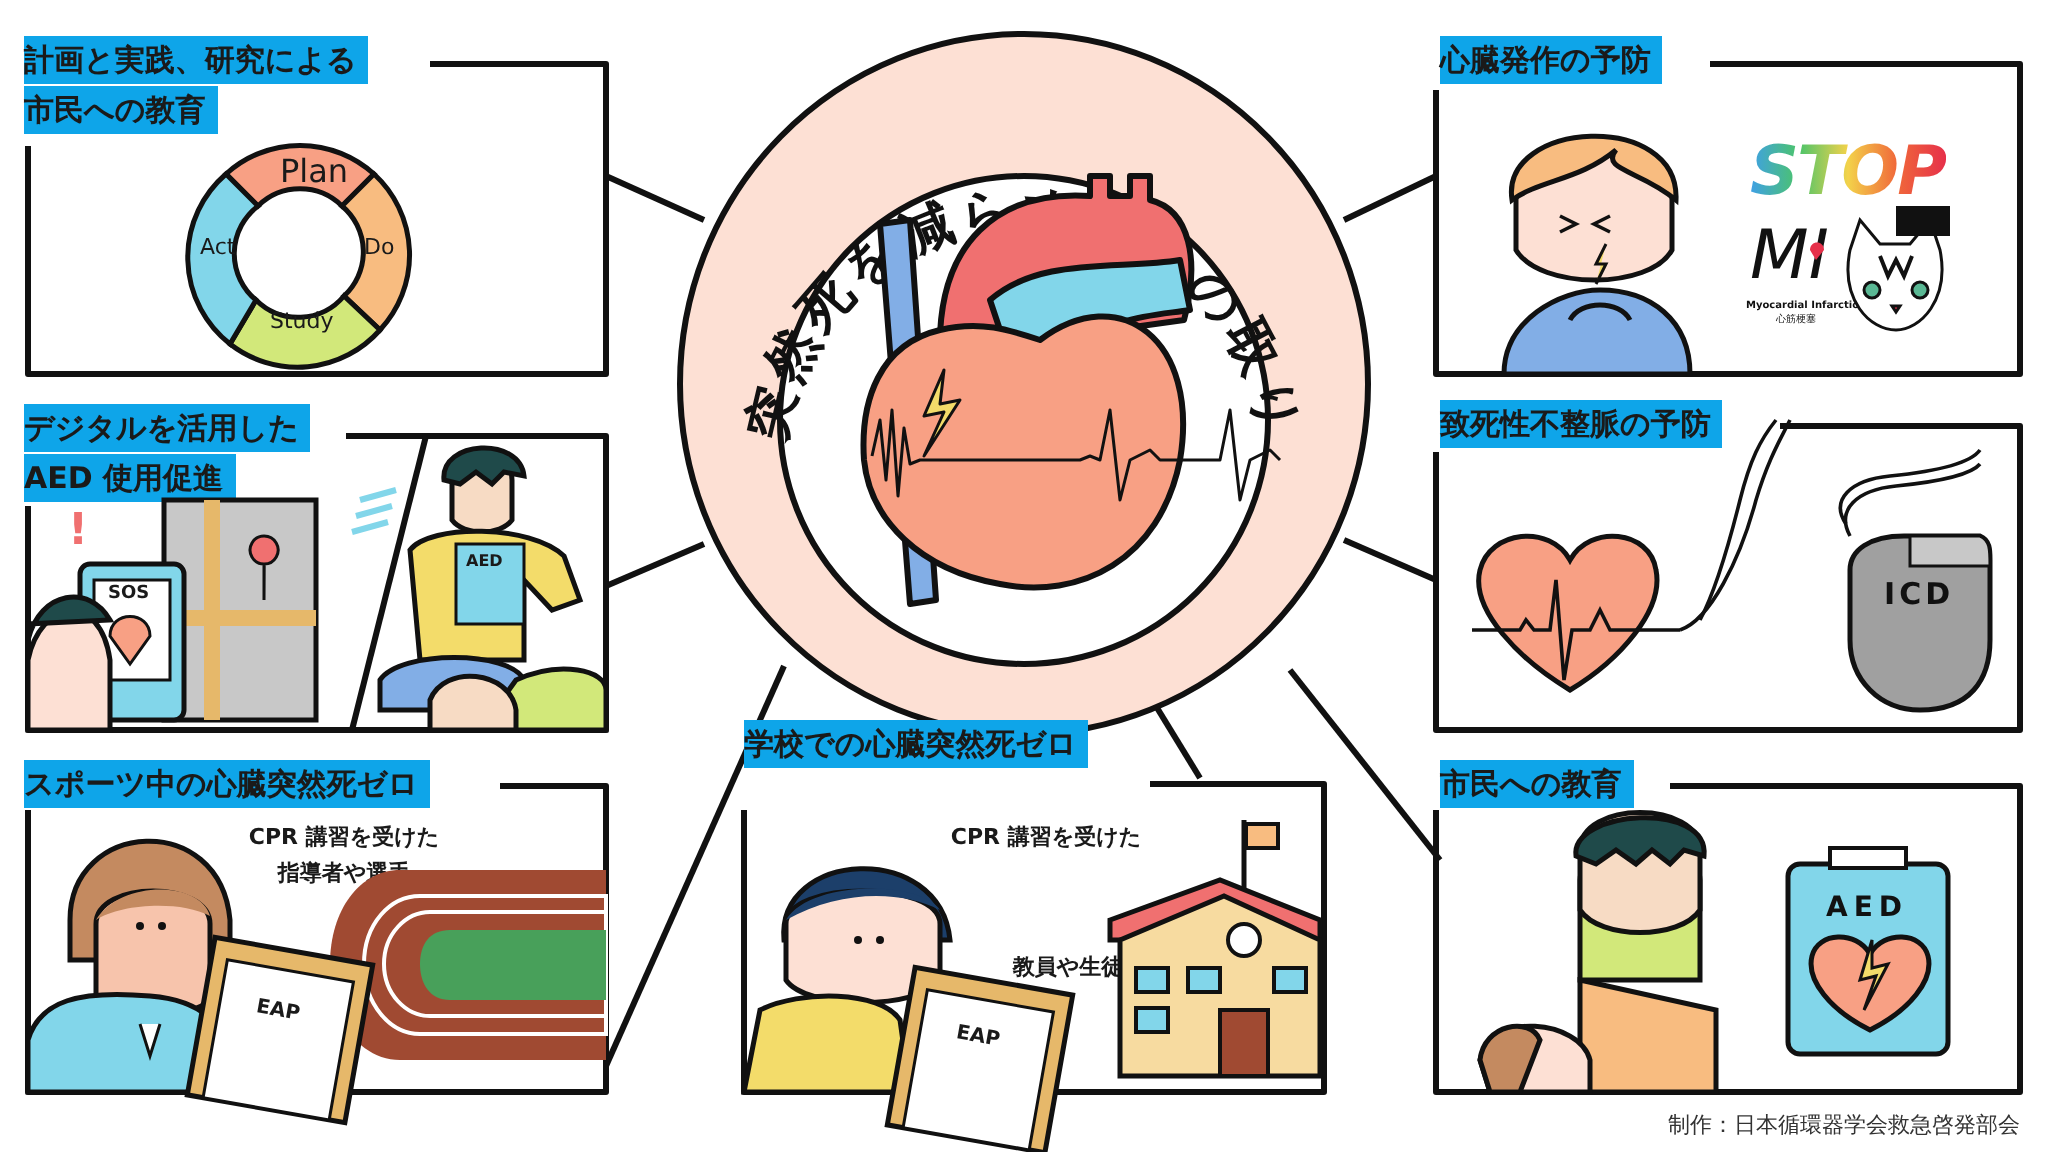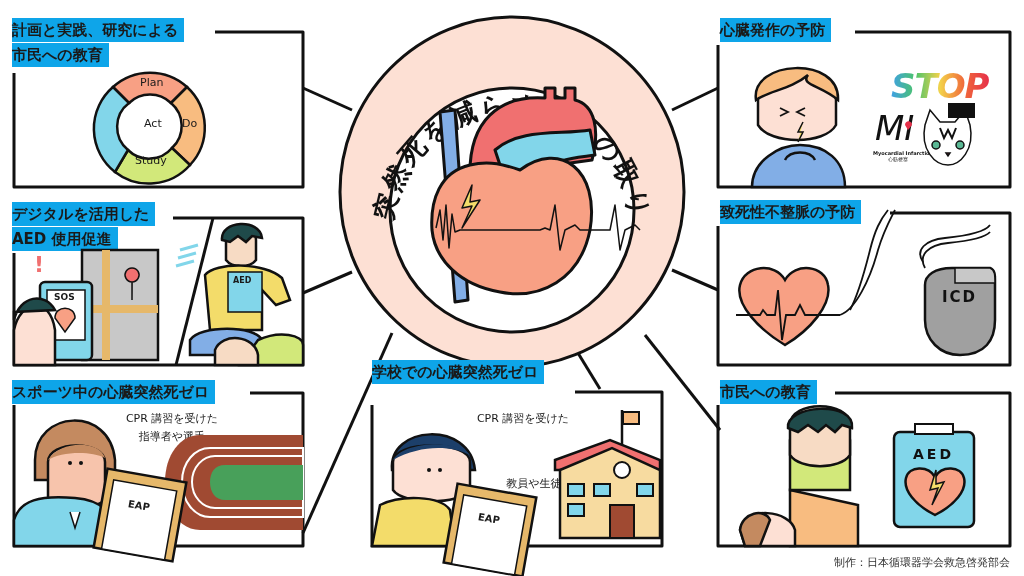--- a/index.html
+++ b/index.html
@@ -1,20 +1,20 @@
 <!DOCTYPE html>
 <html><head>
 <meta charset="utf-8">
 <style>
   *{box-sizing:border-box;margin:0;padding:0;}
   html,body{width:1024px;height:576px;background:#ffffff;overflow:hidden;}
   body{position:relative;font-family:"DejaVu Sans","Liberation Sans",sans-serif;color:#1a1a1a;}
   .abs{position:absolute;}
   .panel-title{position:absolute;font-size:15px;font-weight:bold;line-height:24px;white-space:nowrap;background:#0ea5e9;padding-right:6px;}
-  .caption{position:absolute;font-size:11px;line-height:18px;text-align:center;white-space:nowrap;}
+  .caption{position:absolute;font-size:11px;line-height:18px;text-align:center;white-space:nowrap;font-weight:bold;}
   svg{position:absolute;left:0;top:0;}
   .credit{position:absolute;right:14px;bottom:6px;font-size:11px;color:#333;}
 </style>
 </head>
 <body>
 
 <svg width="1024" height="576" viewBox="0 0 1024 576">
   <g stroke="#111" stroke-width="3" fill="none" stroke-linejoin="round">
 
     <line x1="303" y1="88" x2="352" y2="110"></line>
@@ -66,24 +66,24 @@
   <div class="panel-title" style="left:12px;top:18px;">計画と実践、研究による</div>
   <div class="panel-title" style="left:12px;top:43px;">市民への教育</div>
   <svg width="1024" height="576" viewBox="0 0 1024 576">
     <g stroke="#111" stroke-width="2.5">
       <path d="M113 87 A55 55 0 0 1 187 87 L171 103 A30 30 0 0 0 129 103 Z" fill="#f8a084"></path>
       <path d="M187 87 A55 55 0 0 1 190 165 L172 148 A30 30 0 0 0 171 103 Z" fill="#f8bc80"></path>
       <path d="M190 165 A55 55 0 0 1 115 172 L128 150 A30 30 0 0 0 172 148 Z" fill="#d2e87a"></path>
       <path d="M115 172 A55 55 0 0 1 113 87 L129 103 A30 30 0 0 0 128 150 Z" fill="#82d6ea"></path>
     </g>
   </svg>
-  <div class="abs" style="left:140px;top:76px;font-size:11px;">Plan</div>
+  <div class="abs" style="left:140px;top:76px;font-size:16px;">Plan</div>
   <div class="abs" style="left:182px;top:117px;font-size:11px;">Do</div>
   <div class="abs" style="left:135px;top:154px;font-size:11px;">Study</div>
-  <div class="abs" style="left:100px;top:117px;font-size:11px;margin-left:44px;">Act</div>
+  <div class="abs" style="left:100px;top:117px;font-size:11px;">Act</div>
 </div>
 
 <div>
   <div class="panel-title" style="left:12px;top:202px;">デジタルを活用した</div>
   <div class="panel-title" style="left:12px;top:227px;">AED 使用促進</div>
   <svg width="1024" height="576" viewBox="0 0 1024 576">
     <g stroke="#111" stroke-width="2.5">
       <rect x="82" y="250" width="76" height="110" fill="#c8c8c8"></rect>
       <rect x="102" y="250" width="8" height="110" fill="#e6b86a" stroke="none"></rect>
       <rect x="82" y="305" width="76" height="8" fill="#e6b86a" stroke="none"></rect>
@@ -167,21 +167,21 @@
     <g stroke="#111" stroke-width="2.5">
       <path d="M752 187 C752 160 780 145 800 145 C825 145 845 160 845 187 Z" fill="#82aee6"></path>
       <path d="M758 100 C758 60 835 58 836 100 L836 125 C825 145 770 145 758 125 Z" fill="#fde0d4"></path>
       <path d="M756 100 C750 60 840 55 838 100 C820 85 800 85 808 75 C790 90 770 90 756 100 Z" fill="#f8bc80"></path>
       <path d="M780 108 L788 112 L780 116 M805 108 L797 112 L805 116" fill="none" stroke-width="1.8"></path>
       <path d="M803 122 L798 132 L803 132 L798 142" fill="#f3dc6a" stroke-width="1.5"></path>
       <path d="M785 160 C790 150 810 150 815 160" fill="none"></path>
     </g>
   </svg>
   <div>
-    <div class="abs" style="left:875px;top:68px;font-size:34px;font-weight:bold;line-height:36px;letter-spacing:-1px;background:linear-gradient(90deg,#3fa0e6,#4cc46a,#f3d24a,#f0683a,#e6304a);-webkit-background-clip:text;background-clip:text;color:transparent;font-style:italic;margin-left:16px;">STOP</div>
+    <div class="abs" style="left:875px;top:68px;font-size:34px;font-weight:bold;line-height:36px;letter-spacing:-1px;background:linear-gradient(90deg,#3fa0e6,#4cc46a,#f3d24a,#f0683a,#e6304a);-webkit-background-clip:text;background-clip:text;color:transparent;font-style:italic;">STOP</div>
     <div class="abs" style="left:875px;top:110px;font-size:34px;font-weight:normal;line-height:36px;font-style:italic;color:#111;">MI</div>
     <div class="abs" style="left:873px;top:150px;font-size:5px;font-weight:bold;color:#111;">Myocardial Infarction</div>
     <div class="abs" style="left:888px;top:156px;font-size:5px;color:#111;">心筋梗塞</div>
     <svg width="1024" height="576" viewBox="0 0 1024 576">
       <g stroke="#111" stroke-width="1.5">
         <path d="M925 125 L930 110 L940 122 L955 122 L965 110 L970 125 C975 150 960 165 948 165 C935 165 920 150 925 125 Z" fill="#fff"></path>
         <circle cx="936" cy="145" r="4" fill="#5ab894"></circle>
         <circle cx="960" cy="145" r="4" fill="#5ab894"></circle>
         <path d="M946 153 L950 153 L948 156 Z" fill="#e6304a"></path>
         <path d="M940 128 L944 138 L948 130 L952 138 L956 128" fill="none" stroke-width="2"></path>

